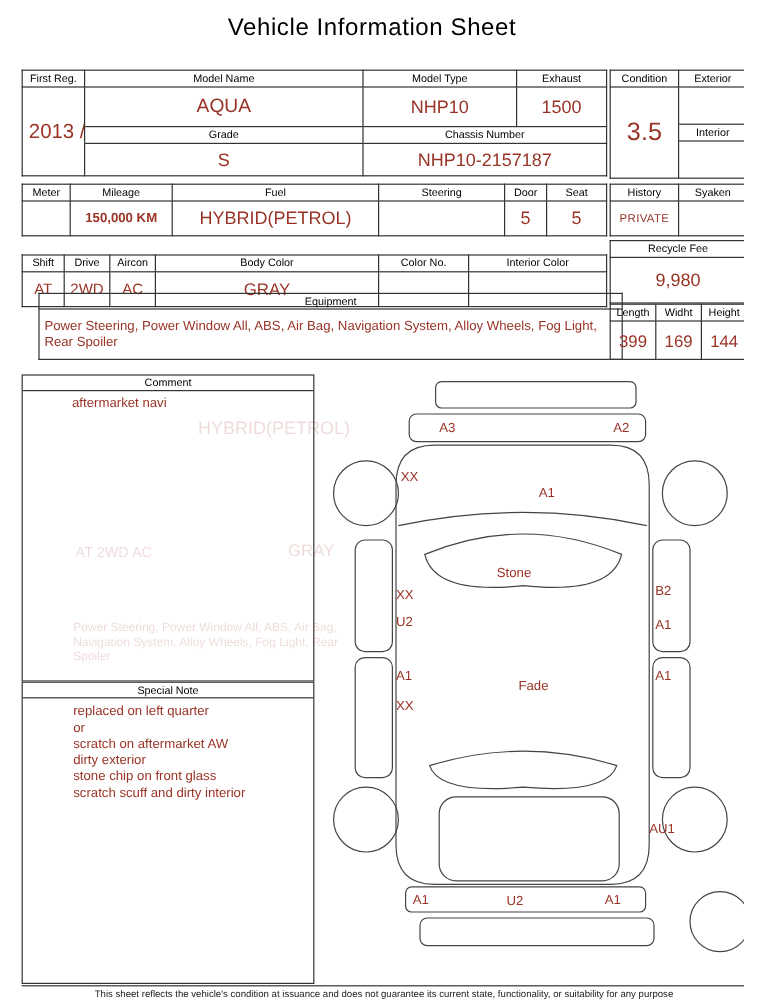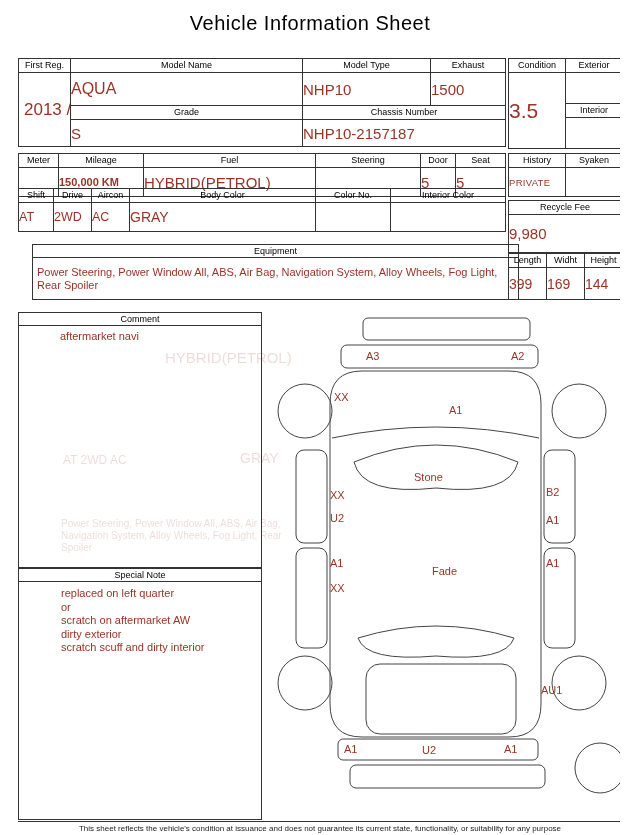--- a/index.html
+++ b/index.html
@@ -9,21 +9,21 @@
     font-family:"Liberation Sans", sans-serif; overflow:hidden; color:#000;
   }
   .title {
     position:absolute; top:12px; left:0; width:100%;
     text-align:center; font-size:20px; font-weight:normal; color:#000;
     letter-spacing:0.5px;
   }
   table.t { position:absolute; border-collapse:collapse; table-layout:fixed; }
   table.t td { border:1px solid #333; overflow:hidden; white-space:nowrap; vertical-align:middle; }
   .hd { font-size:9px; color:#000; text-align:center; height:14px; line-height:11px; font-weight:normal; }
-  .vl { color:#993326; text-align:left; }
+  .vl { color:#993326; text-align:center; }
   .f16 { font-size:16px; }
   .f15 { font-size:15px; }
   .f14 { font-size:14px; }
   .f12 { font-size:12.5px; }
   .f11 { font-size:11px; }
   .firstreg { white-space:pre-line; font-size:17px; text-align:left; padding-left:5px; line-height:20px; }
   .cond { font-size:21px; }
   .mileage { font-size:11px; font-weight:bold; }
   .private { font-size:9.5px; letter-spacing:0.3px; }
   .eqtext { white-space:normal !important; text-align:left; vertical-align:top;
@@ -144,21 +144,21 @@
         <td class="hd">History</td>
         <td class="hd">Syaken</td>
       </tr>
       <tr style="height:29px">
         <td class="vl private">PRIVATE</td>
         <td class="vl private"></td>
       </tr>
     </tbody>
   </table>
 
-  <table class="t" style="left:18px; top:188px; width:487px;">
+  <table class="t" style="left:18px; top:212px; width:487px;">
     <colgroup>
         <col style="width:35px">
         <col style="width:38px">
         <col style="width:38px">
         <col style="width:186px">
         <col style="width:75px">
         <col style="width:115px">
       </colgroup>
     <tbody>
       <tr>
@@ -233,20 +233,21 @@
     </div>
   </div>
 
   <div class="box" style="left:18px; top:568px; width:244px; height:252px;">
     <div class="boxhdr">Special Note</div>
     <div class="boxbody notes">
       <div class="note-line">replaced on left quarter</div>
       <div class="note-line">or</div>
       <div class="note-line">scratch on aftermarket AW</div>
       <div class="note-line">dirty exterior</div>
+      <div class="note-line">stone chip on front glass</div>
       <div class="note-line">scratch scuff and dirty interior</div>
     </div>
   </div>
 
   <svg id="car-svg" class="diagram" width="368" height="500" viewBox="0 0 368 500" xmlns="http://www.w3.org/2000/svg">
     <rect class="sh" x="97" y="6" width="167" height="22" rx="5"></rect>
     <rect class="sh" x="75" y="33" width="197" height="23" rx="6"></rect>
     <path class="sh" d="M 96,59 L 243,59 Q 275,59 275,92 L 275,392 Q 275,425 243,425 L 96,425 Q 64,425 64,392 L 64,92 Q 64,59 96,59 Z"></path>
     <path class="sh" d="M 66,126 Q 170,104 273,126"></path>
     <path class="sh" d="M 88,150 Q 170,116 252,150 Q 244,184 170,176 Q 96,184 88,150 Z"></path>

